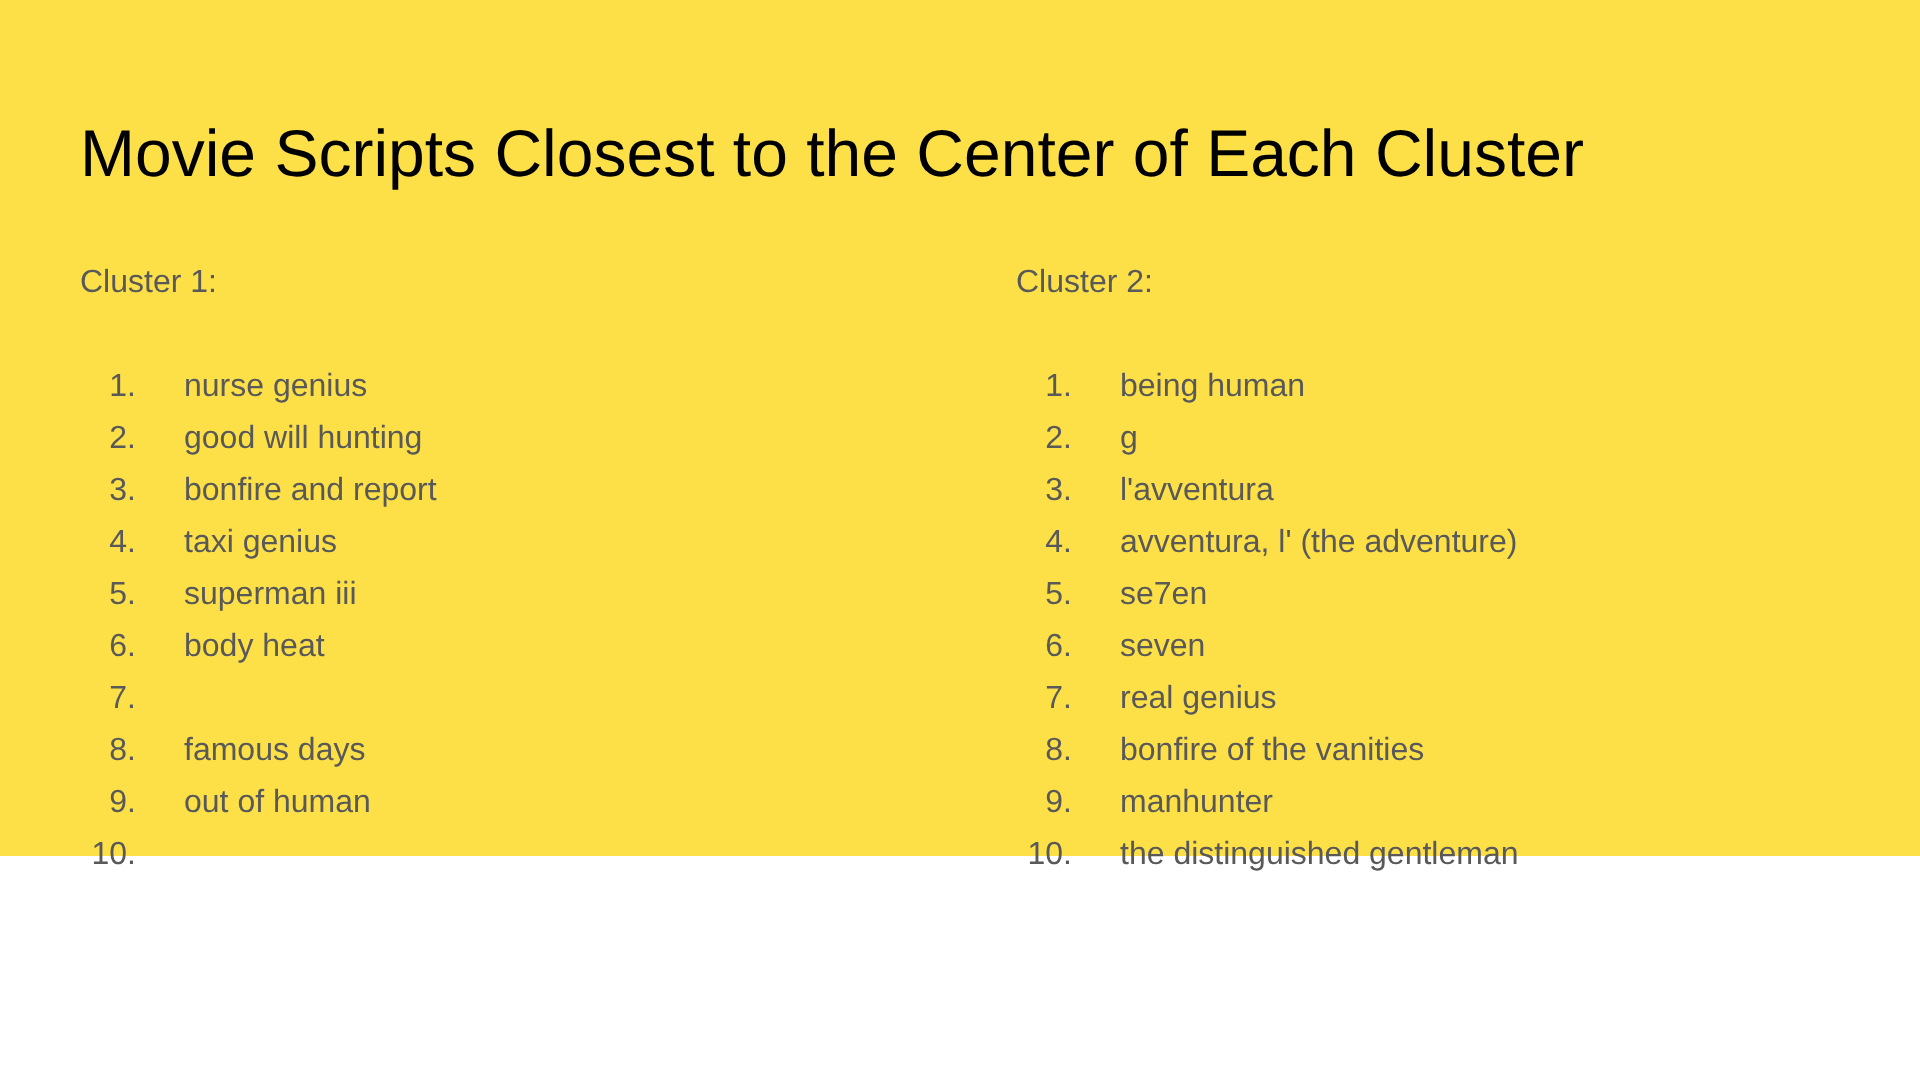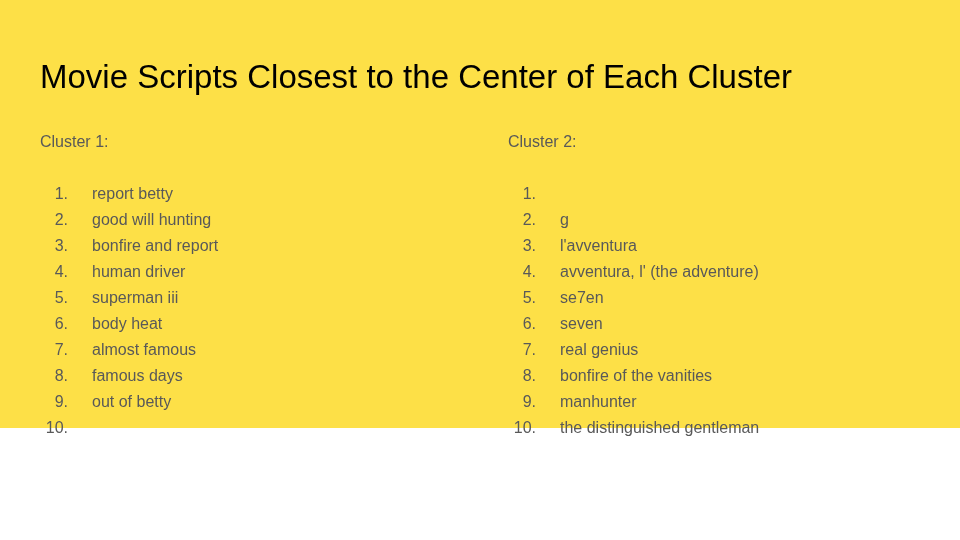--- a/index.html
+++ b/index.html
@@ -68,65 +68,65 @@
 
 <div class="slide">
 
   <h1 class="title">Movie Scripts Closest to the Center of Each Cluster</h1>
 
   <div class="column col-1">
     <div class="cluster-label">Cluster 1:</div>
     <ol class="movie-list">
       <li class="movie-item">
         <span class="num">1.</span>
-        <span class="txt">report betty</span>
+        <span class="txt">nurse genius</span>
       </li>
       <li class="movie-item">
         <span class="num">2.</span>
         <span class="txt">good will hunting</span>
       </li>
       <li class="movie-item">
         <span class="num">3.</span>
         <span class="txt">bonfire and report</span>
       </li>
       <li class="movie-item">
         <span class="num">4.</span>
-        <span class="txt">human driver</span>
+        <span class="txt">taxi genius</span>
       </li>
       <li class="movie-item">
         <span class="num">5.</span>
         <span class="txt">superman iii</span>
       </li>
       <li class="movie-item">
         <span class="num">6.</span>
         <span class="txt">body heat</span>
       </li>
       <li class="movie-item">
         <span class="num">7.</span>
-        <span class="txt">almost famous</span>
       </li>
       <li class="movie-item">
         <span class="num">8.</span>
         <span class="txt">famous days</span>
       </li>
       <li class="movie-item">
         <span class="num">9.</span>
-        <span class="txt">out of betty</span>
+        <span class="txt">out of human</span>
       </li>
       <li class="movie-item">
         <span class="num">10.</span>
       </li>
     </ol>
   </div>
 
   <div class="column col-2">
     <div class="cluster-label">Cluster 2:</div>
     <ol class="movie-list">
       <li class="movie-item">
         <span class="num">1.</span>
+        <span class="txt">being human</span>
       </li>
       <li class="movie-item">
         <span class="num">2.</span>
         <span class="txt">g</span>
       </li>
       <li class="movie-item">
         <span class="num">3.</span>
         <span class="txt">l'avventura</span>
       </li>
       <li class="movie-item">

